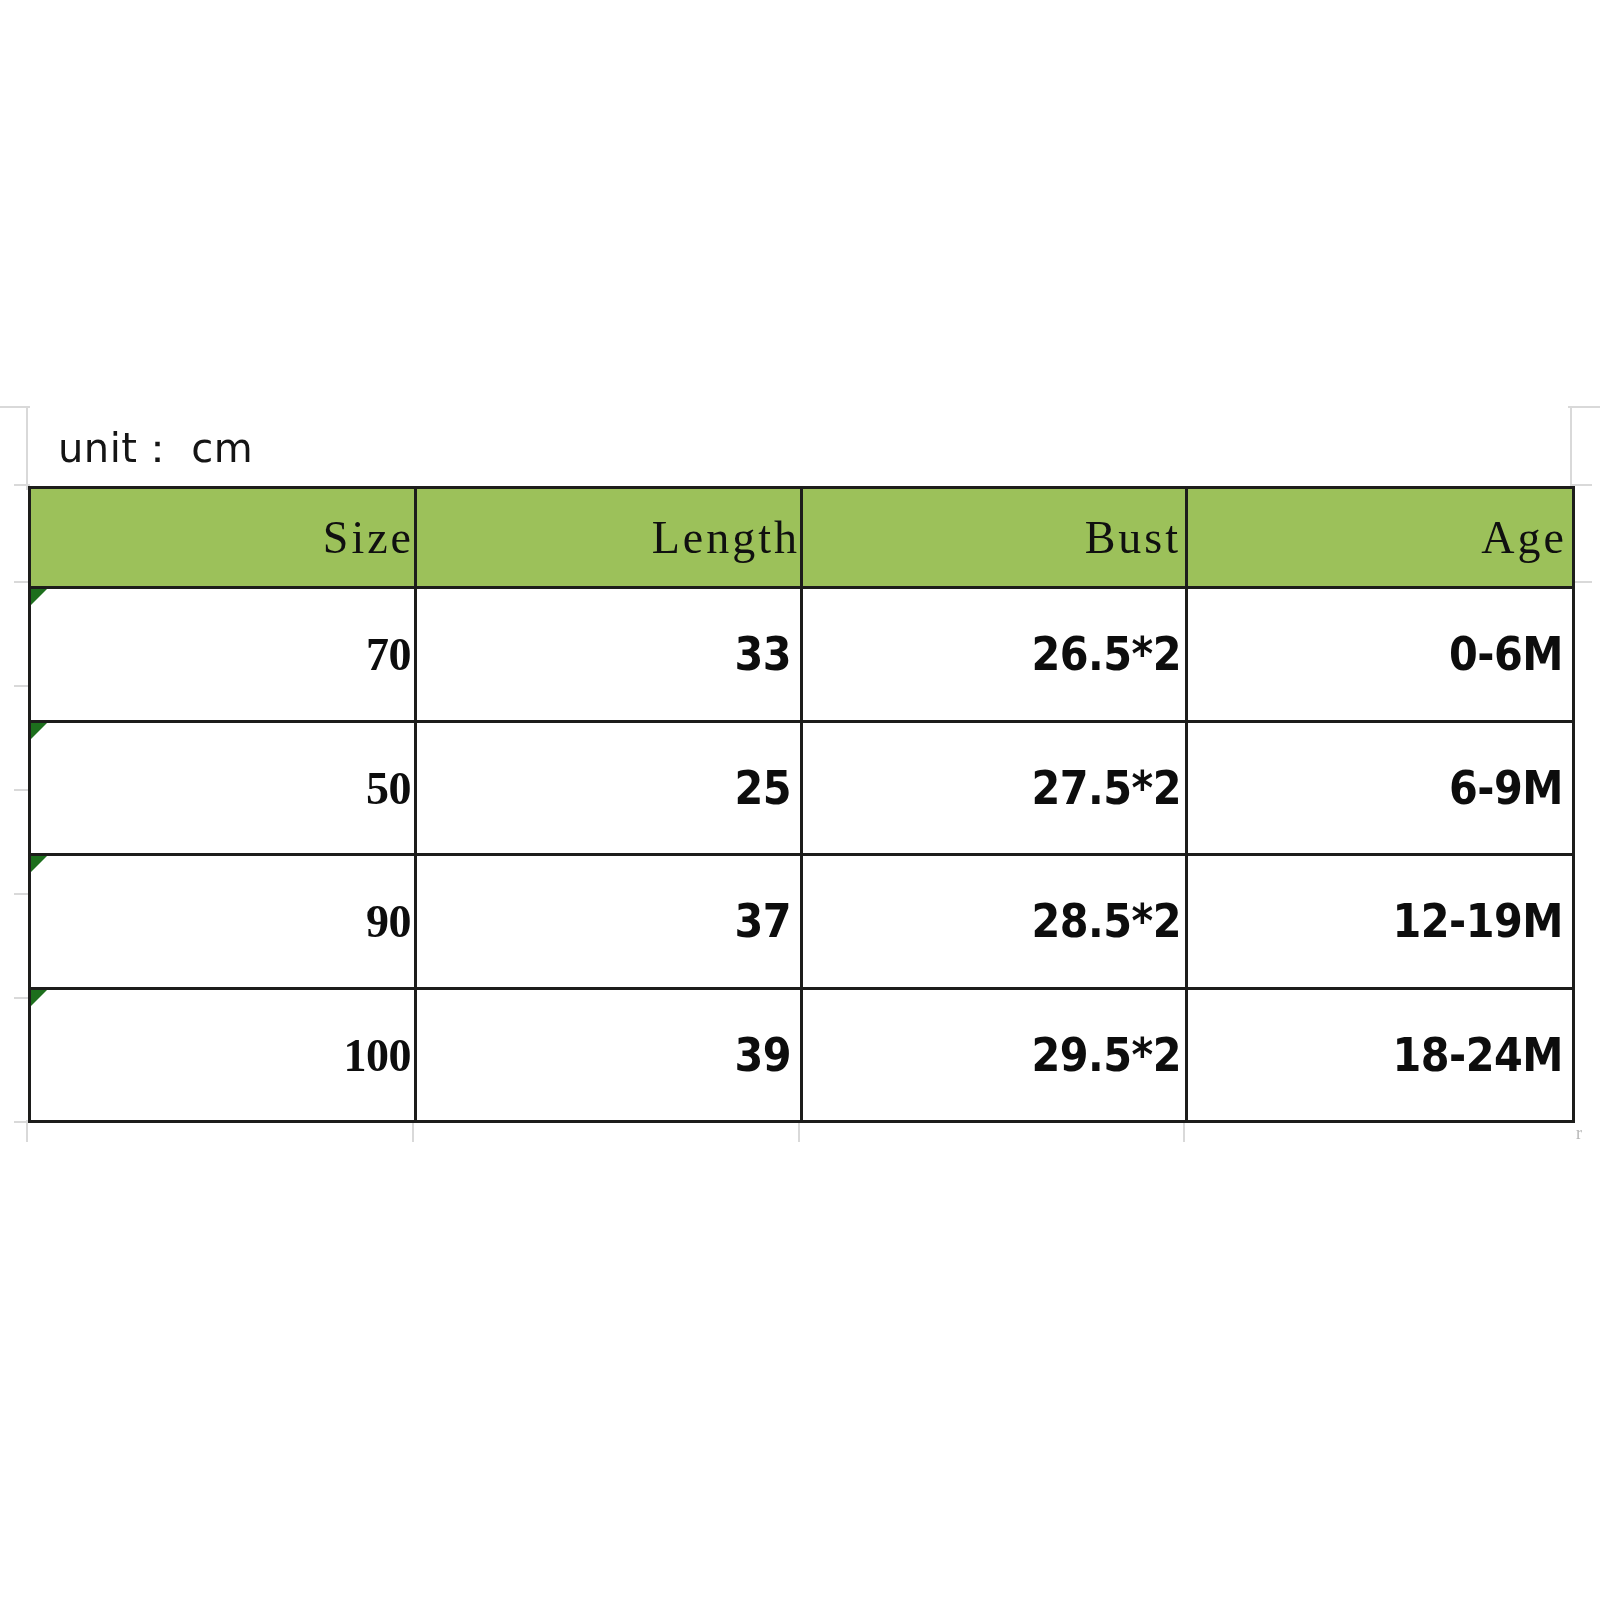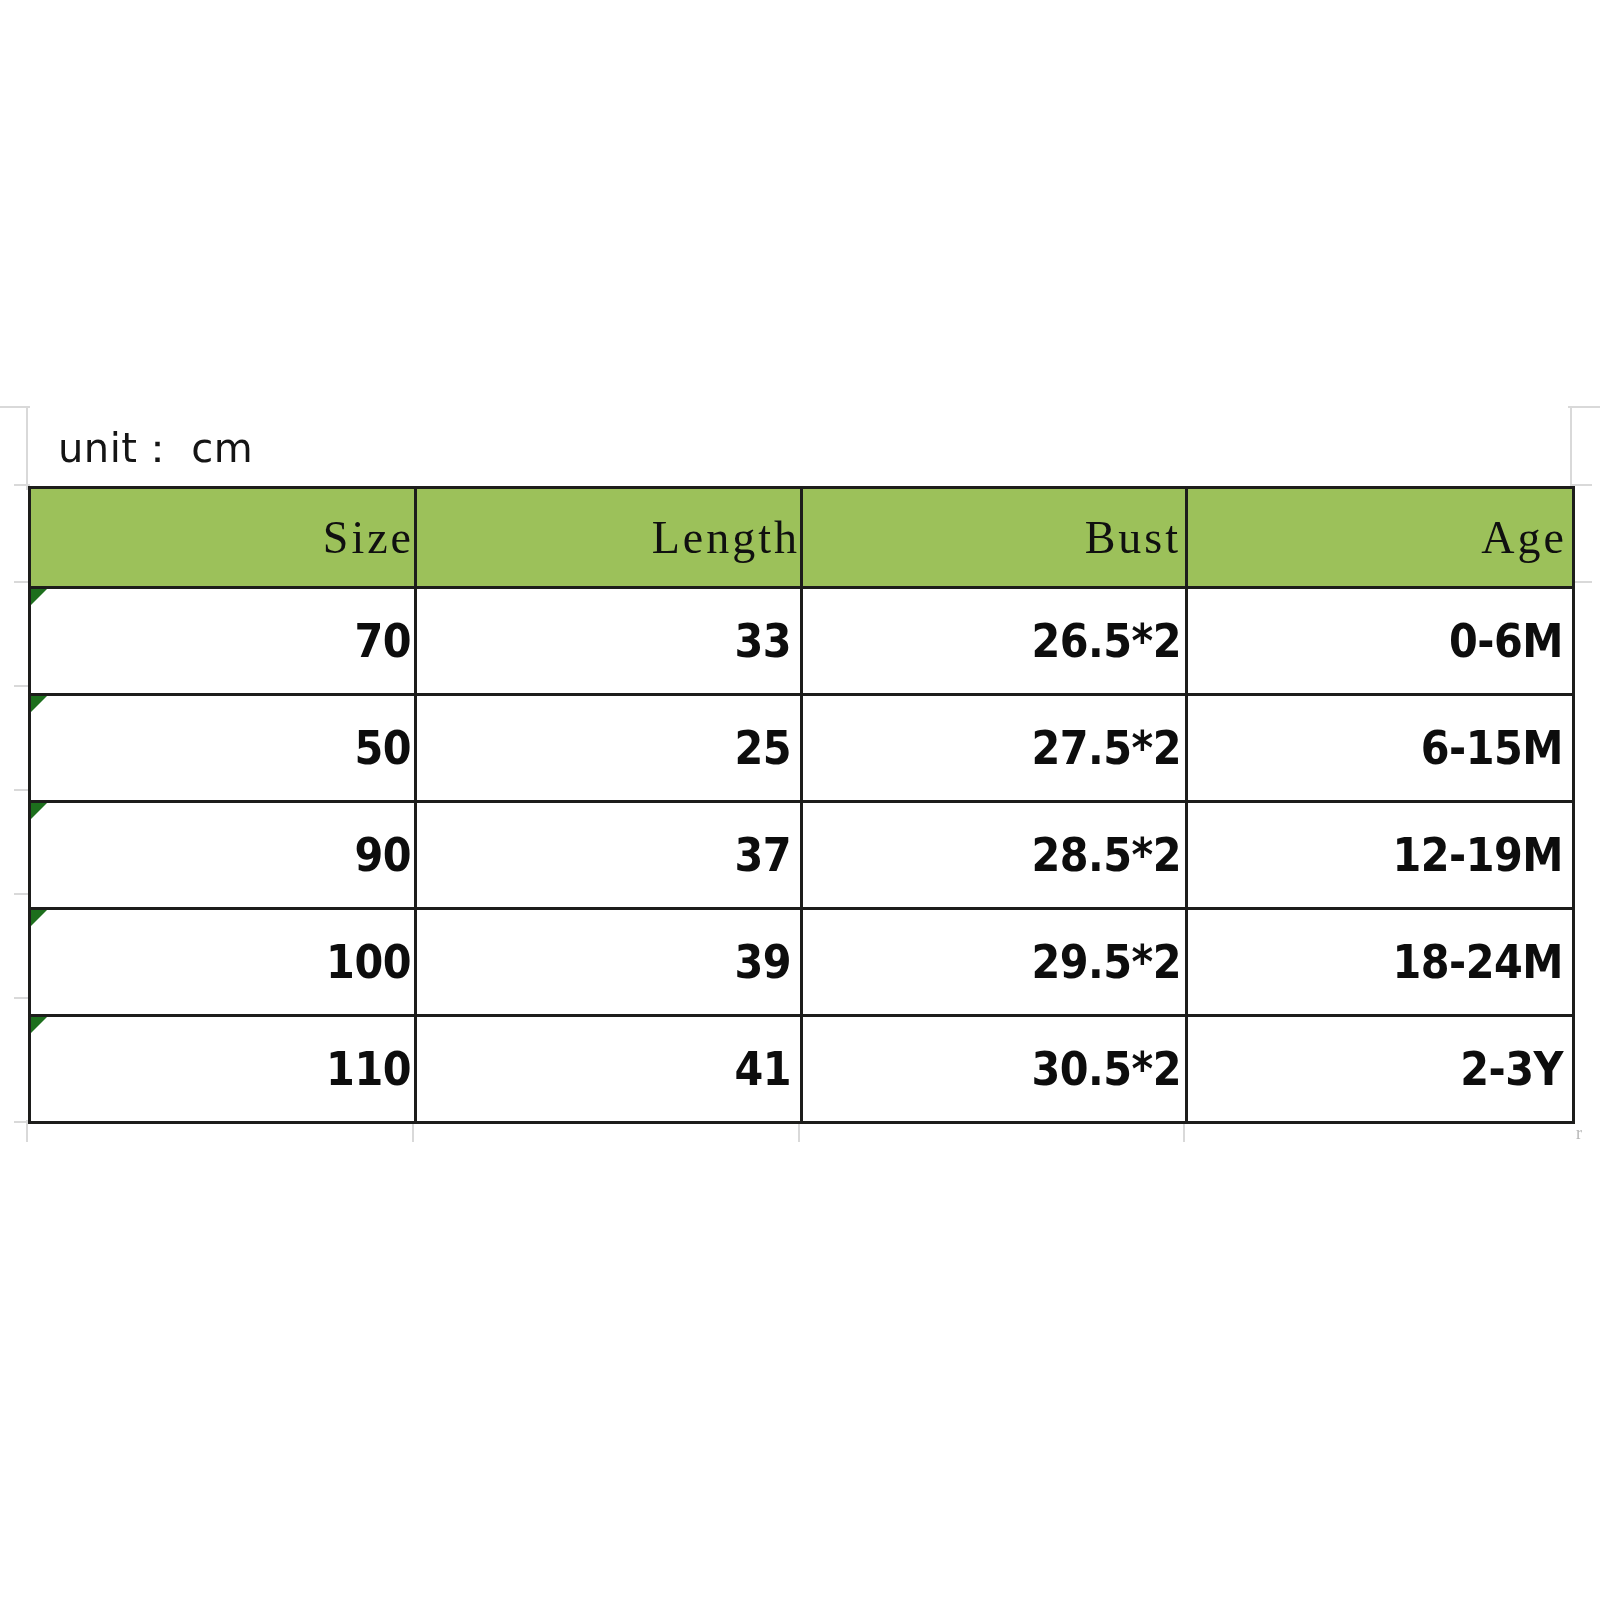--- a/index.html
+++ b/index.html
@@ -100,21 +100,21 @@
     height: 0;
     border-top: 16px solid #1d6f1d;
     border-right: 16px solid transparent;
     pointer-events: none;
   }
 
   
   #size-table tbody td.cell-age > span { position: relative; left: -9px; }
   #size-table tbody td.cell-bust > span { position: relative; left: -4px; }
   #size-table tbody td.cell-length > span { position: relative; left: -9px; }
-  #size-table tbody td.cell-size > span { position: relative; left: -3px; }
+  #size-table tbody td.cell-size > span { position: relative; left: -3px; font-family: Liberation Serif, serif; }
 
   #size-table thead th.head-age > span { position: relative; left: -5px; }
   #size-table thead th.head-bust > span { position: relative; left: -4px; }
 
   
   #corner-artifact {
     position: absolute;
     left: 1576px;
     top: 1126px;
     width: 8px;
@@ -169,38 +169,32 @@
       <tr>
         <td class="cell-size"><span>70</span></td>
         <td class="cell-length"><span>33</span></td>
         <td class="cell-bust"><span>26.5*2</span></td>
         <td class="cell-age"><span>0-6M</span></td>
       </tr>
       <tr>
         <td class="cell-size"><span>50</span></td>
         <td class="cell-length"><span>25</span></td>
         <td class="cell-bust"><span>27.5*2</span></td>
-        <td class="cell-age"><span>6-15M</span></td>
+        <td class="cell-age"><span>6-9M</span></td>
       </tr>
       <tr>
         <td class="cell-size"><span>90</span></td>
         <td class="cell-length"><span>37</span></td>
         <td class="cell-bust"><span>28.5*2</span></td>
         <td class="cell-age"><span>12-19M</span></td>
       </tr>
       <tr>
         <td class="cell-size"><span>100</span></td>
         <td class="cell-length"><span>39</span></td>
         <td class="cell-bust"><span>29.5*2</span></td>
         <td class="cell-age"><span>18-24M</span></td>
       </tr>
-      <tr>
-        <td class="cell-size"><span>110</span></td>
-        <td class="cell-length"><span>41</span></td>
-        <td class="cell-bust"><span>30.5*2</span></td>
-        <td class="cell-age"><span>2-3Y</span></td>
-      </tr>
     </tbody>
   </table>
 
   <div id="corner-artifact">r</div>
 
 </div>
 
 </body></html>

